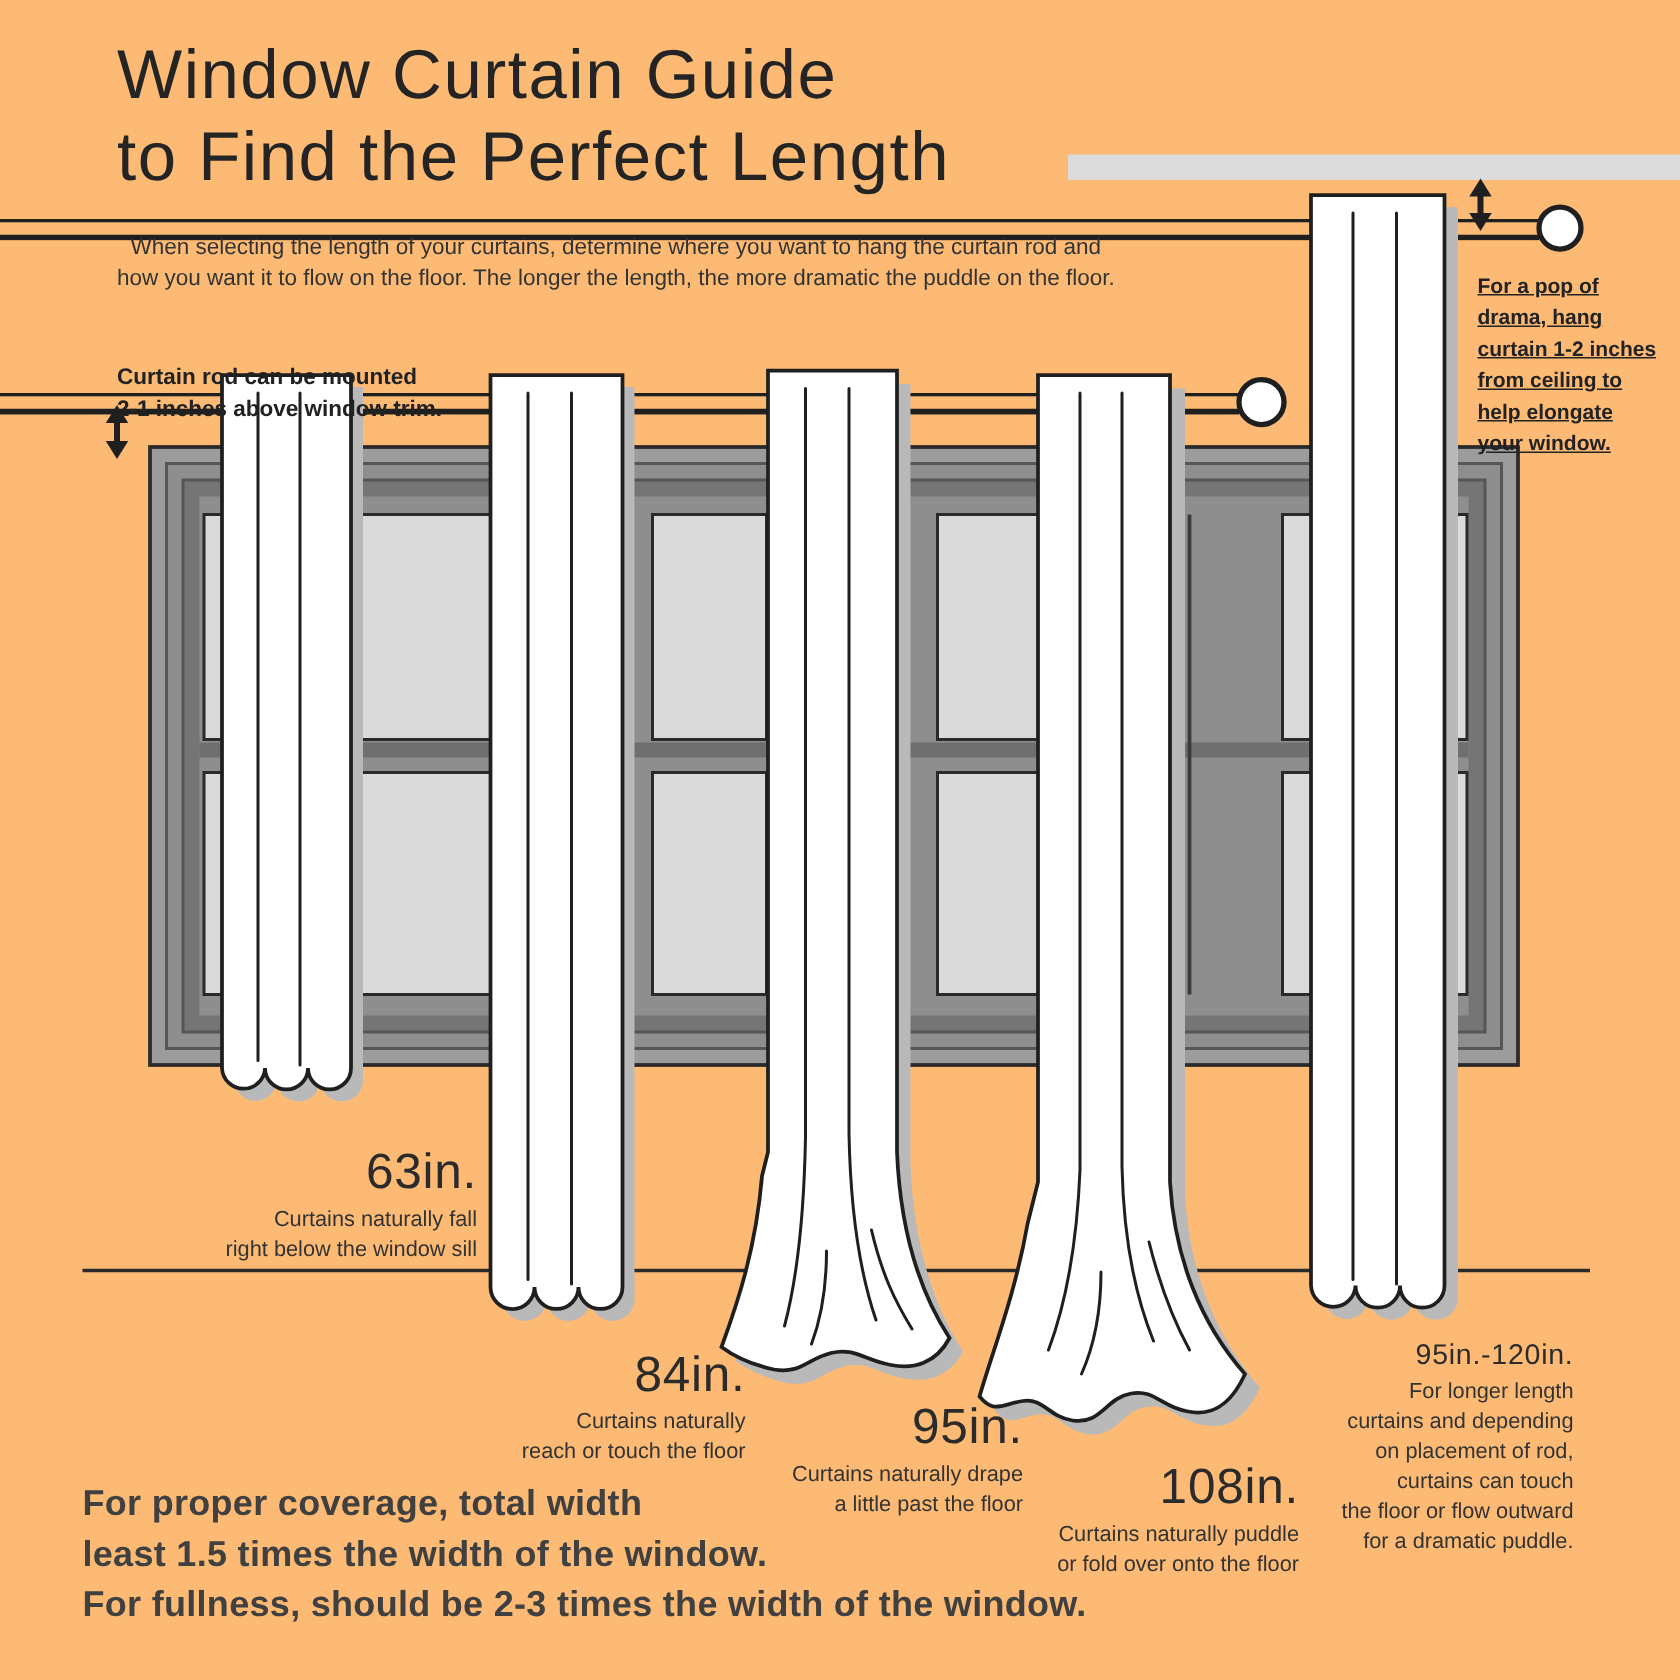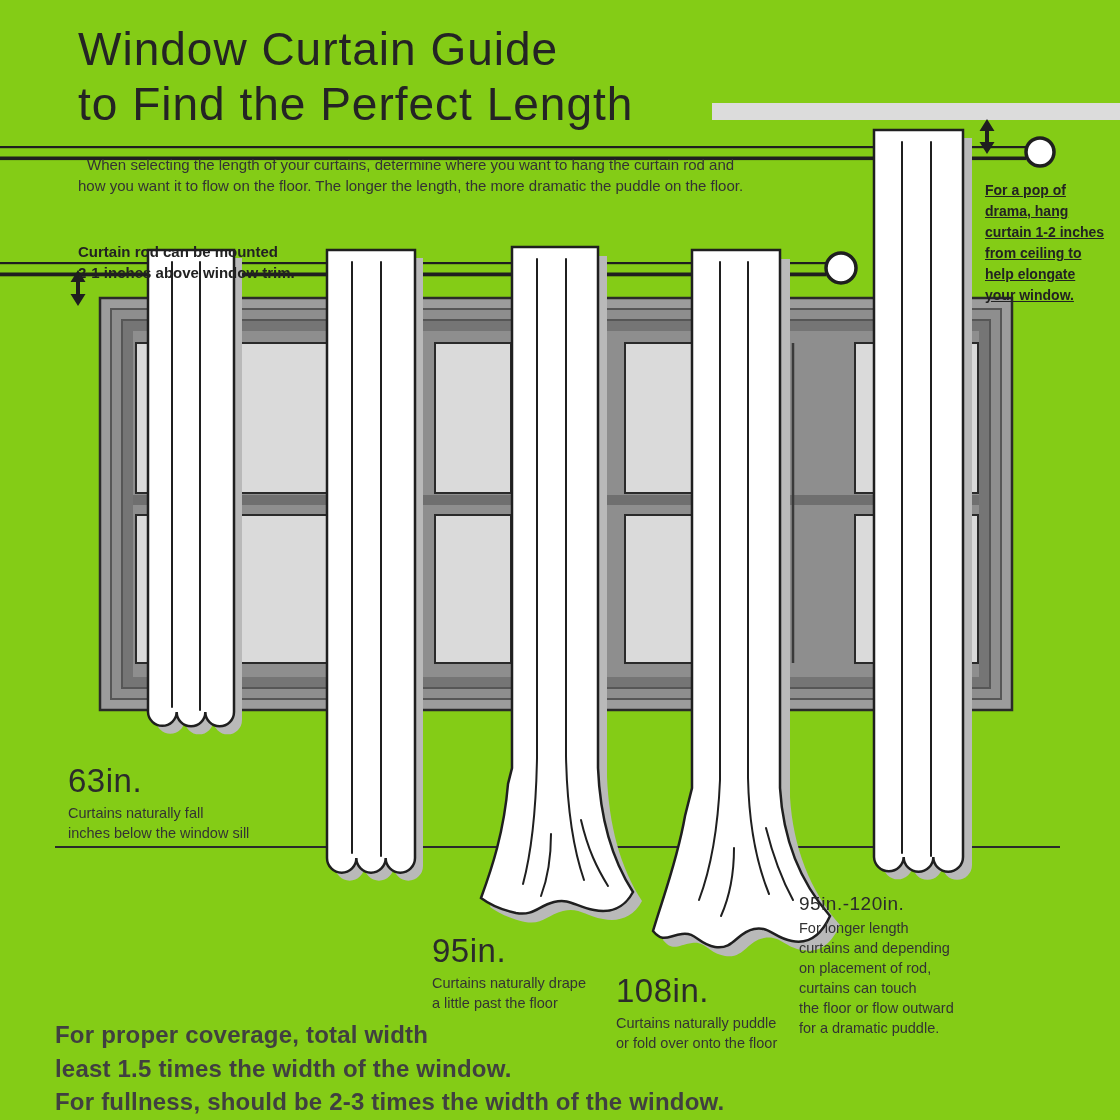--- a/index.html
+++ b/index.html
@@ -3,34 +3,34 @@
 <meta charset="utf-8">
 <style>
   :root{
     --ink:#1f1f1f; --curtain-fill:#ffffff; --curtain-shadow:#b9b9b9;
     --frame-outer:#9c9c9c; --frame-mid:#8e8e8e; --frame-dark:#757575;
     --pane:#dadada; --mullion-dark:#6f6f6f; --ceiling-bar:#dcdcdc;
     --text-primary:#2a2a2a; --text-body:#3c3c3c;
   }
   html,body{margin:0;padding:0;background:#fff;}
   .canvas{
-    position:relative;width:1120px;height:1120px;background:#84cc16;overflow:hidden;
+    position:relative;width:1120px;height:1120px;background:#fdba74;overflow:hidden;
     font-family:"Liberation Sans", sans-serif;color:var(--text-primary);
   }
   .diagram{position:absolute;left:0;top:0;}
   .txt{position:absolute;}
   .title{left:78px;top:22px;font-size:46px;line-height:55px;font-weight:400;letter-spacing:1px;color:#242424;}
   .intro{left:78px;top:154px;font-size:15px;line-height:21px;color:#333;text-align:center;}
   .rodnote{left:78px;top:210px;font-size:15px;line-height:21px;font-weight:700;color:#222;margin-top:31px;}
   .ceilnote{left:985px;top:180px;font-size:14px;line-height:21px;font-weight:700;color:#222;width:135px;text-decoration:underline;}
-  .clabel{text-align:left;width:250px;}
+  .clabel{text-align:right;width:250px;}
   .clen{font-size:33px;letter-spacing:0.5px;color:#2b2b2b;margin-bottom:3px;}
   .clen.small{font-size:19px;}
   .cdesc{font-size:14.5px;line-height:20px;color:#333;}
-  .coverage{left:55px;top:986px;font-size:24px;line-height:33.5px;font-weight:700;color:#404040;letter-spacing:0.2px;margin-top:32px;}
+  .coverage{left:55px;top:986px;font-size:24px;line-height:33.5px;font-weight:700;color:#404040;letter-spacing:0.2px;}
   
   .rod-line{fill:var(--ink);}
   .finial{fill:#ffffff;stroke:var(--ink);stroke-width:3.5;}
   .shadow{fill:var(--curtain-shadow);stroke:none;}
   .cbody{fill:var(--curtain-fill);stroke:var(--ink);stroke-width:2.5;}
   .fold{fill:none;stroke:var(--ink);stroke-width:2;stroke-linecap:round;}
   .pane{fill:var(--pane);stroke:#2a2a2a;stroke-width:2;}
   .arrow{fill:var(--ink);}
 </style>
 </head>
@@ -147,23 +147,28 @@
     <div>drama, hang</div>
     <div>curtain 1-2 inches</div>
     <div>from ceiling to</div>
     <div>help elongate</div>
     <div>your window.</div>
   </div>
 
   <div class="txt clabel" style="left:68px;top:762px;">
     <div class="clen">63in.</div>
     <div class="cdesc">Curtains naturally fall</div>
-    <div class="cdesc">inches below the window sill</div>
+    <div class="cdesc">right below the window sill</div>
   </div>
 
+  <div class="txt clabel" style="left:247px;top:897px;">
+    <div class="clen">84in.</div>
+    <div class="cdesc">Curtains naturally</div>
+    <div class="cdesc">reach or touch the floor</div>
+  </div>
 
   <div class="txt clabel" style="left:432px;top:932px;">
     <div class="clen">95in.</div>
     <div class="cdesc">Curtains naturally drape</div>
     <div class="cdesc">a little past the floor</div>
   </div>
 
   <div class="txt clabel" style="left:616px;top:972px;">
     <div class="clen">108in.</div>
     <div class="cdesc">Curtains naturally puddle</div>

